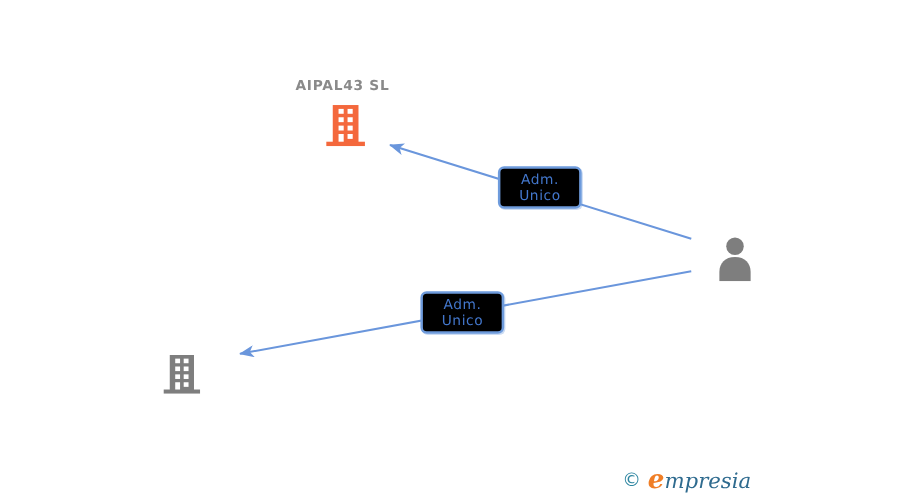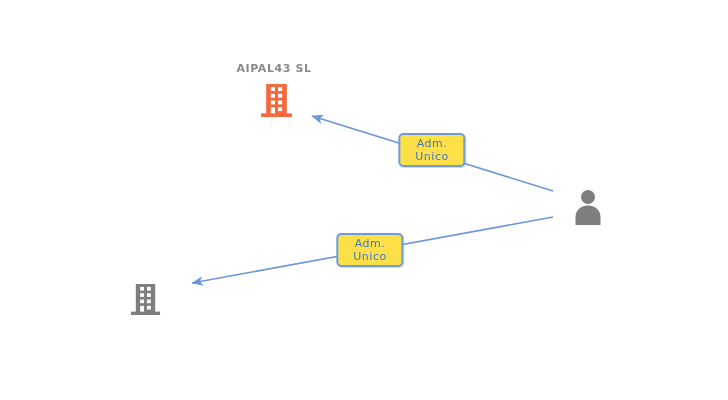--- a/index.html
+++ b/index.html
@@ -37,21 +37,21 @@
     font-size:11.5px;
     line-height:15px;
     text-align:center;
     white-space:nowrap;
   }
 
   
   .edge-label{
     position:absolute;
     transform:translate(-50%,-50%);
-    background:#fde047;
+    background:#000000;
     border:2px solid #6E9BDC;
     border-radius:5px;
     box-shadow:1px 1px 0 rgba(110,155,220,.35);
     color:#4377CC;
     font-size:11px;
     line-height:13px;
     letter-spacing:.5px;
     text-align:center;
     padding:2px 15px;
     min-width:32px;
@@ -127,14 +127,18 @@
 
   <div class="edge-label" style="left:432px;top:150px;">
     <div>Adm.</div>
     <div>Unico</div>
   </div>
   <div class="edge-label" style="left:370px;top:250px;">
     <div>Adm.</div>
     <div>Unico</div>
   </div>
 
+  <div class="watermark">
+    <span class="wm-copy">©</span>
+    <span class="wm-e">e</span><span class="wm-rest">mpresia</span>
+  </div>
 
 </div>
 
 </body></html>

